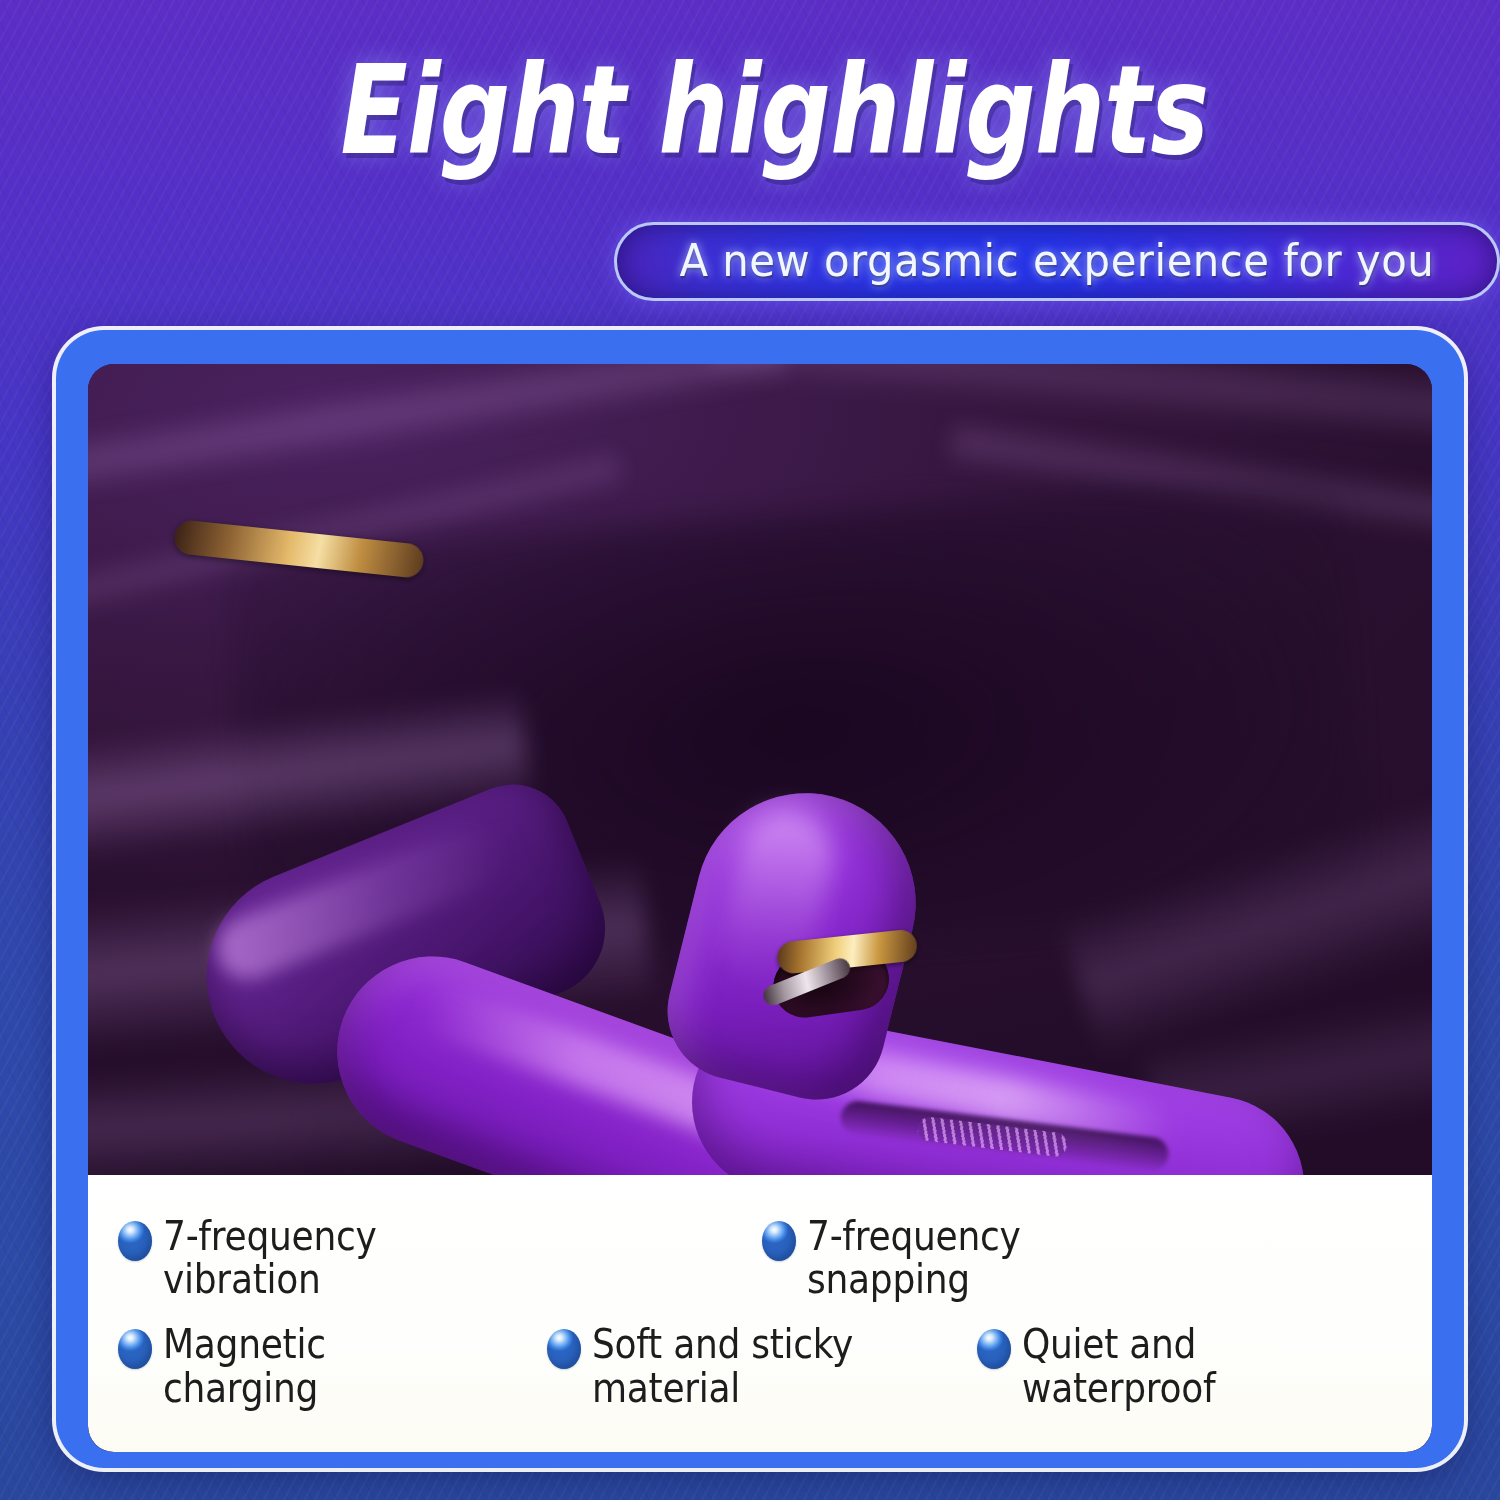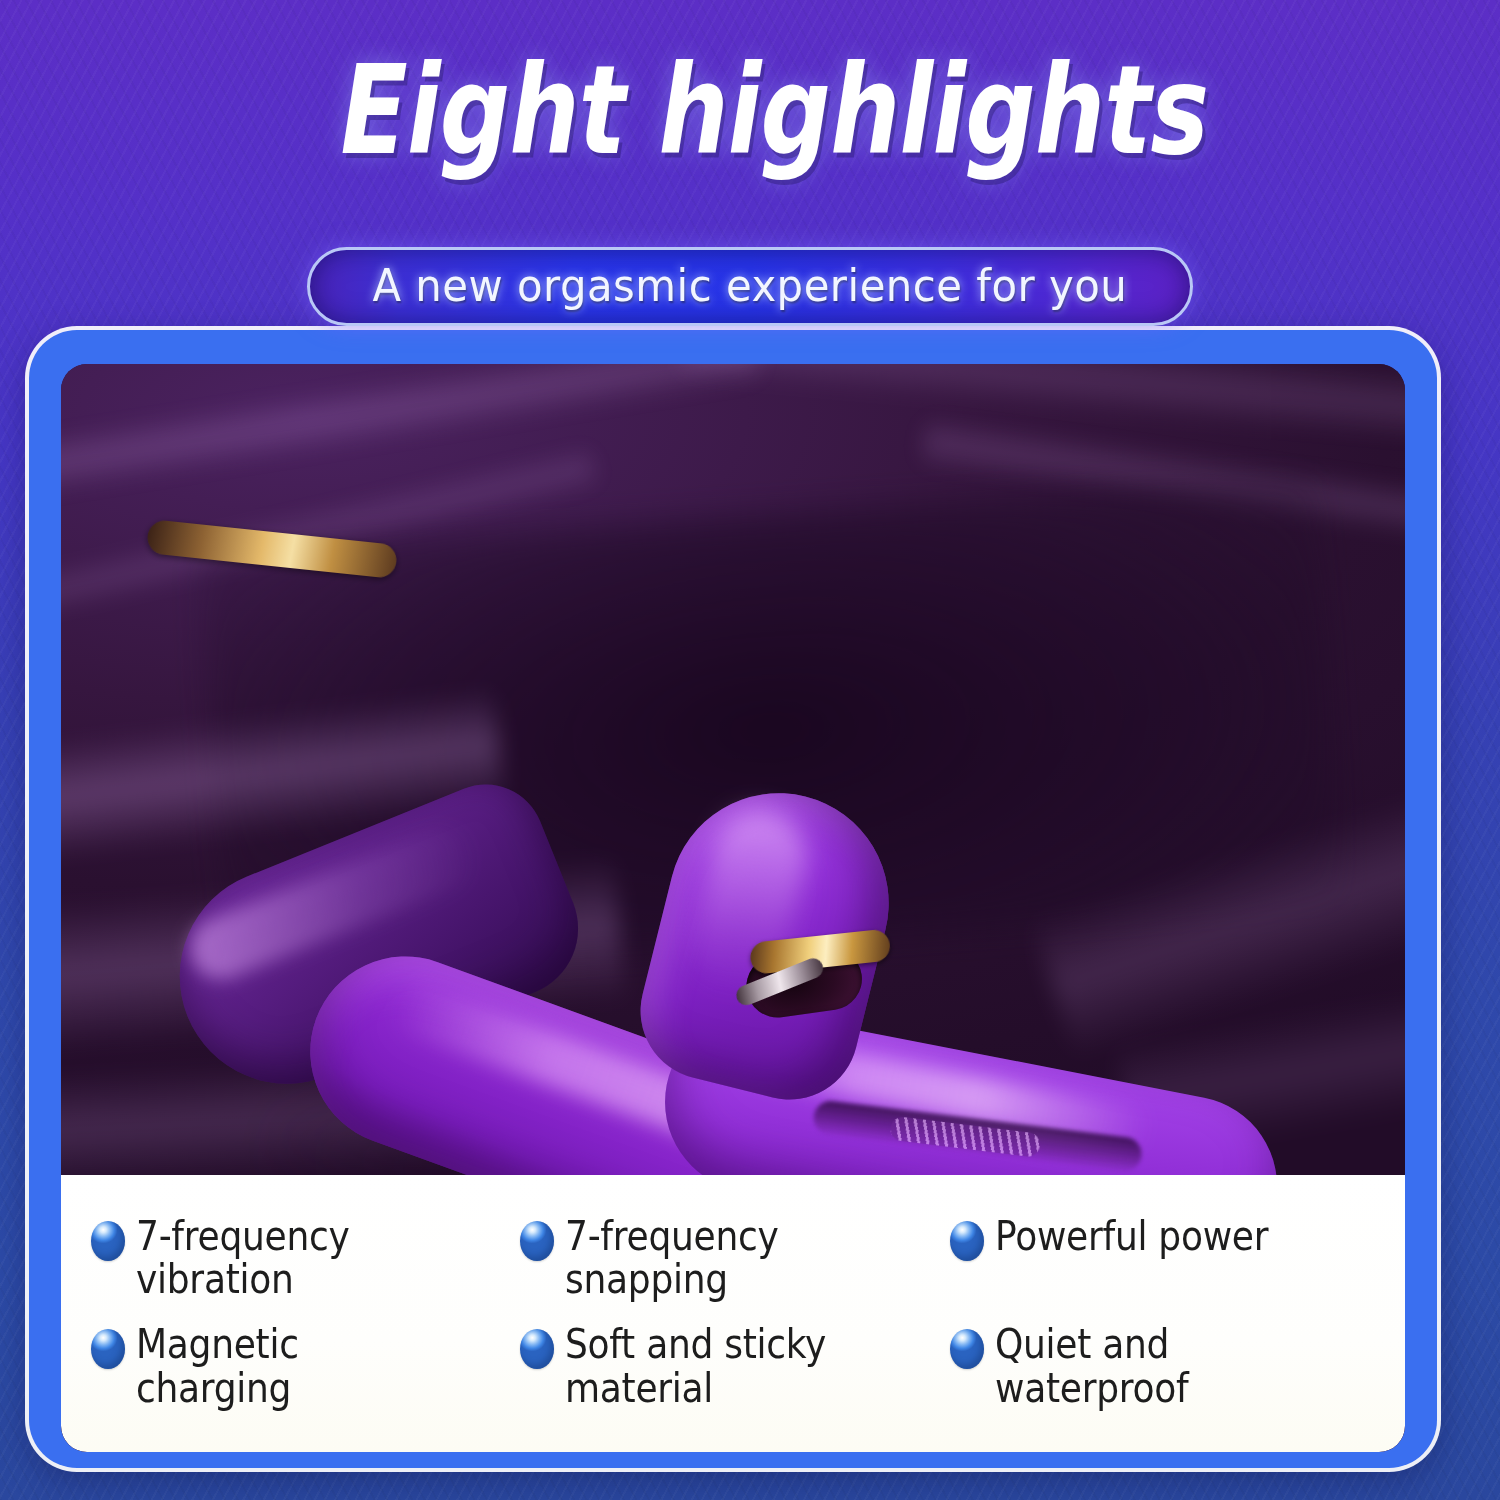--- a/index.html
+++ b/index.html
@@ -49,21 +49,21 @@
     transform-origin:center;
     text-shadow:
       4px 5px 0 rgba(40,25,110,.42),
       0 0 26px rgba(150,170,255,.45);
     white-space:nowrap;
   }
 
   
   .subtitle-wrap {
     position:absolute; left:0; right:0; top:222px;
-    text-align:center; z-index:5;margin-top:25px;
+    text-align:right; z-index:5;
   }
   .subtitle-pill {
     display:inline-block;
     padding:9px 34px 11px;
     border-radius:60px;
     border:3px solid #b9c8f6;
     background:linear-gradient(90deg,
       #4a23b8 0%,
       #3c2fd4 10%,
       #2a35e8 30%,
@@ -83,21 +83,21 @@
     color:#f2f6ff;
     transform:scaleX(.93);
     display:inline-block;
     white-space:nowrap;
     text-shadow:0 0 10px rgba(190,215,255,.85), 1px 2px 2px rgba(10,10,60,.6);
   }
 
   
   .card {
     position:absolute;
-    left:29px; top:330px;
+    left:56px; top:330px;
     width:1408px; height:1138px;
     border-radius:48px;
     background:#3a6ff0;
     padding:34px 32px 16px;
     box-shadow:0 0 0 4px rgba(255,255,255,.92), 0 10px 34px rgba(10,10,60,.35);
     z-index:4;
   }
   .card-inner {
     position:relative;
     width:100%; height:100%;
@@ -367,24 +367,20 @@
           <div class="feature-item">
             <span class="bullet"></span>
             <span class="feature-label">7-frequency
 vibration</span>
           </div>
           <div class="feature-item">
             <span class="bullet"></span>
             <span class="feature-label">7-frequency
 snapping</span>
           </div>
-          <div class="feature-item">
-            <span class="bullet"></span>
-            <span class="feature-label">Powerful power</span>
-          </div>
         </div>
 
         <div class="feature-row">
           <div class="feature-item">
             <span class="bullet"></span>
             <span class="feature-label">Magnetic
 charging</span>
           </div>
           <div class="feature-item">
             <span class="bullet"></span>

